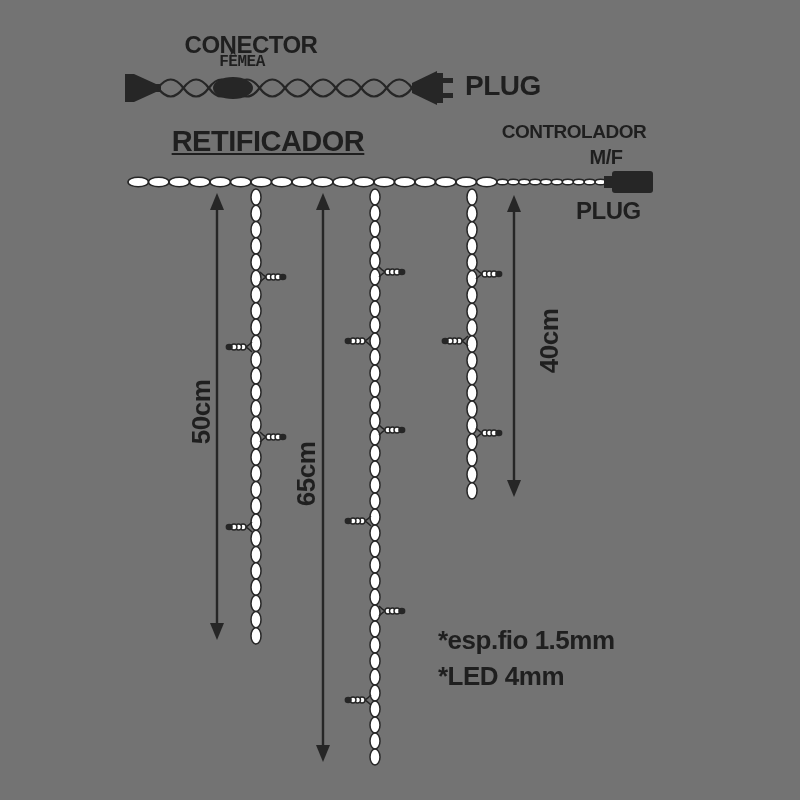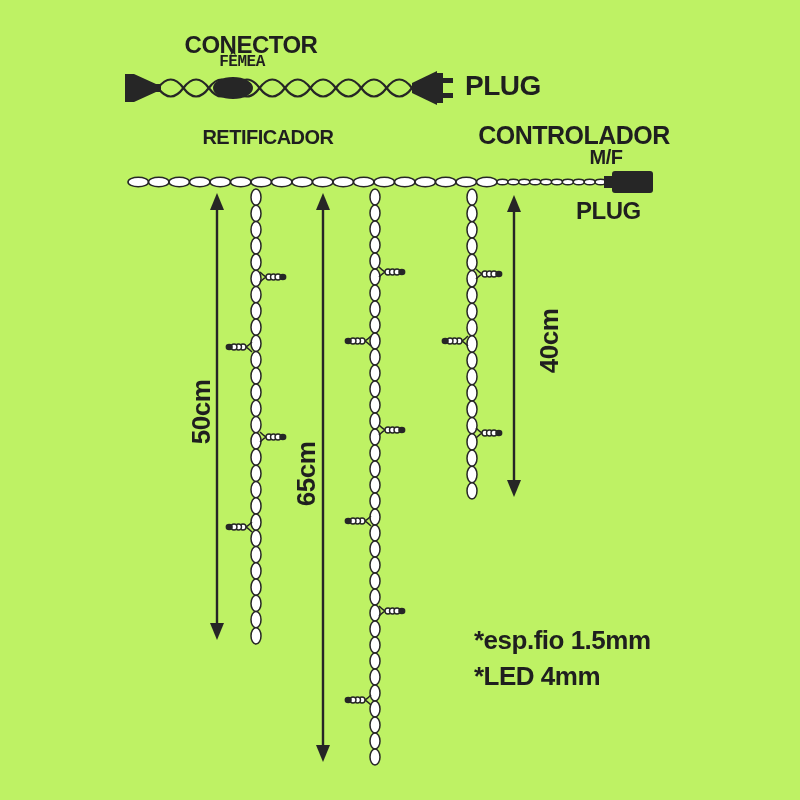--- a/index.html
+++ b/index.html
@@ -1,28 +1,28 @@
 <!DOCTYPE html>
 <html><head>
 <meta charset="utf-8">
 <style>
   html,body{margin:0;padding:0;background:#ffffff;}
   .canvas{
-    position:relative;width:800px;height:800px;background:#bef264;overflow:hidden;
+    position:relative;width:800px;height:800px;background:#737373;overflow:hidden;
     font-family:"Liberation Sans", sans-serif;color:#1f1f1f;
   }
   svg{position:absolute;left:0;top:0;}
   .lbl{
     position:absolute;font-weight:bold;color:#1f1f1f;letter-spacing:-0.5px;
     white-space:nowrap;line-height:1.1;
   }
   .ctr{text-align:center;}
   .rot{transform:rotate(-90deg);transform-origin:center center;text-align:center;}
   .notes{position:absolute;left:438px;top:622px;font-weight:bold;font-size:26px;
-    letter-spacing:-0.5px;color:#1f1f1f;margin-left:36px;}
+    letter-spacing:-0.5px;color:#1f1f1f;}
   .notes div{line-height:36px;}
 </style>
 </head>
 <body>
 
 <div class="canvas">
 
   <svg id="art" width="800" height="800" viewBox="0 0 800 800">
       <g>
         <polygon points="125,74 134,74 156,84 161,84 161,92 156,92 134,102 125,102" fill="#262626"></polygon>
@@ -234,22 +234,22 @@
         <line x1="514" y1="205" x2="514" y2="487" stroke="#262626" stroke-width="2.4"></line>
         <polygon points="514,195 507,212 521,212" fill="#262626"></polygon>
         <polygon points="514,497 507,480 521,480" fill="#262626"></polygon>
       </g>
     </svg>
 
   <div class="lbl ctr" style="left:151px;top:32px;width:200px;font-size:24px;">CONECTOR</div>
   <div class="lbl ctr" style="left:142px;top:54px;width:200px;font-size:16px;font-family:Liberation Mono, monospace;">FÊMEA</div>
   <div class="lbl" style="left:465px;top:71px;font-size:28px;">PLUG</div>
 
-  <div class="lbl ctr" style="left:143px;top:126px;width:250px;font-size:20px;">RETIFICADOR</div>
-  <div class="lbl ctr" style="left:449px;top:122px;width:250px;font-size:25px;">CONTROLADOR</div>
+  <div class="lbl ctr" style="left:143px;top:126px;width:250px;font-size:29px;text-decoration:underline;">RETIFICADOR</div>
+  <div class="lbl ctr" style="left:449px;top:122px;width:250px;font-size:19px;">CONTROLADOR</div>
   <div class="lbl ctr" style="left:556px;top:146px;width:100px;font-size:20px;">M/F</div>
   <div class="lbl" style="left:576px;top:198px;font-size:24px;">PLUG</div>
 
   <div class="lbl rot" style="left:152px;top:397px;width:100px;height:30px;font-size:26px;">50cm</div>
   <div class="lbl rot" style="left:257px;top:459px;width:100px;height:30px;font-size:26px;">65cm</div>
   <div class="lbl rot" style="left:500px;top:326px;width:100px;height:30px;font-size:26px;">40cm</div>
 
   <div class="notes">
     <div>*esp.fio 1.5mm</div>
     <div>*LED 4mm</div>

